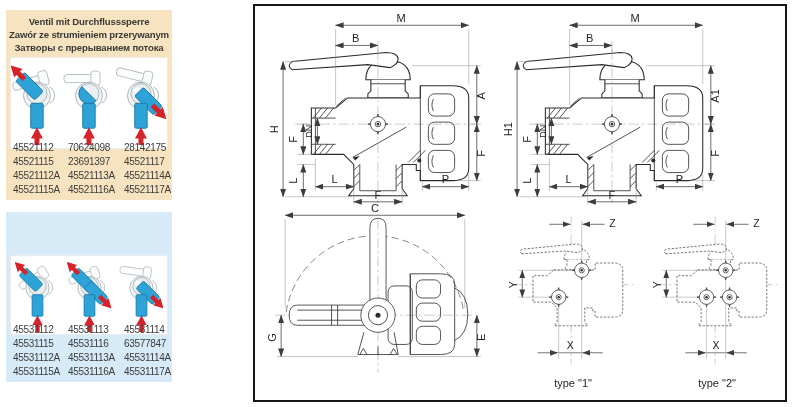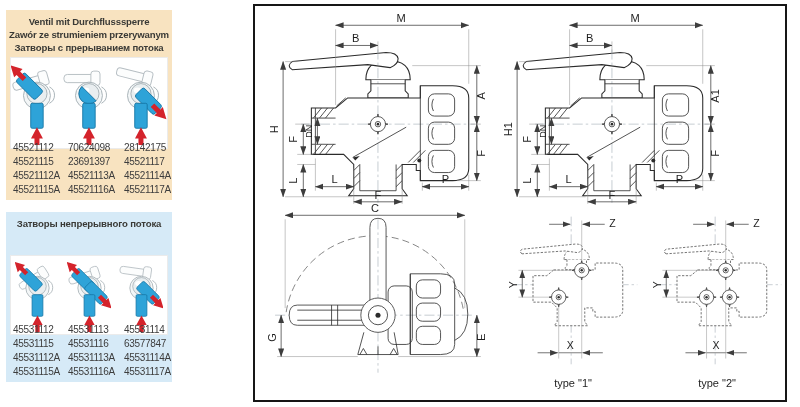--- a/index.html
+++ b/index.html
@@ -205,21 +205,20 @@
     <span>45521113A</span>
     <span>45521114A</span>
     <span>45521115A</span>
     <span>45521116A</span>
     <span>45521117A</span>
   </div>
 </div>
 
 <div class="panel p2">
   <div class="titles">
-    <div>Затворы непрерывного потока</div>
   </div>
   <div class="art">
     <svg viewBox="0 0 54 88">
       <use href="#lph" transform="rotate(-32 33 18)"></use>
       <use href="#lpcore"></use>
       <g transform="rotate(-135 27 34)">
           <rect class="pipe" x="24" y="27.5" width="28" height="13" rx="2.5"></rect>
         </g>
       <rect class="pipe" x="20.5" y="44" width="13" height="26" rx="1.5"></rect>
       <use href="#rarrow" transform="translate(8,13) rotate(-45)"></use>

